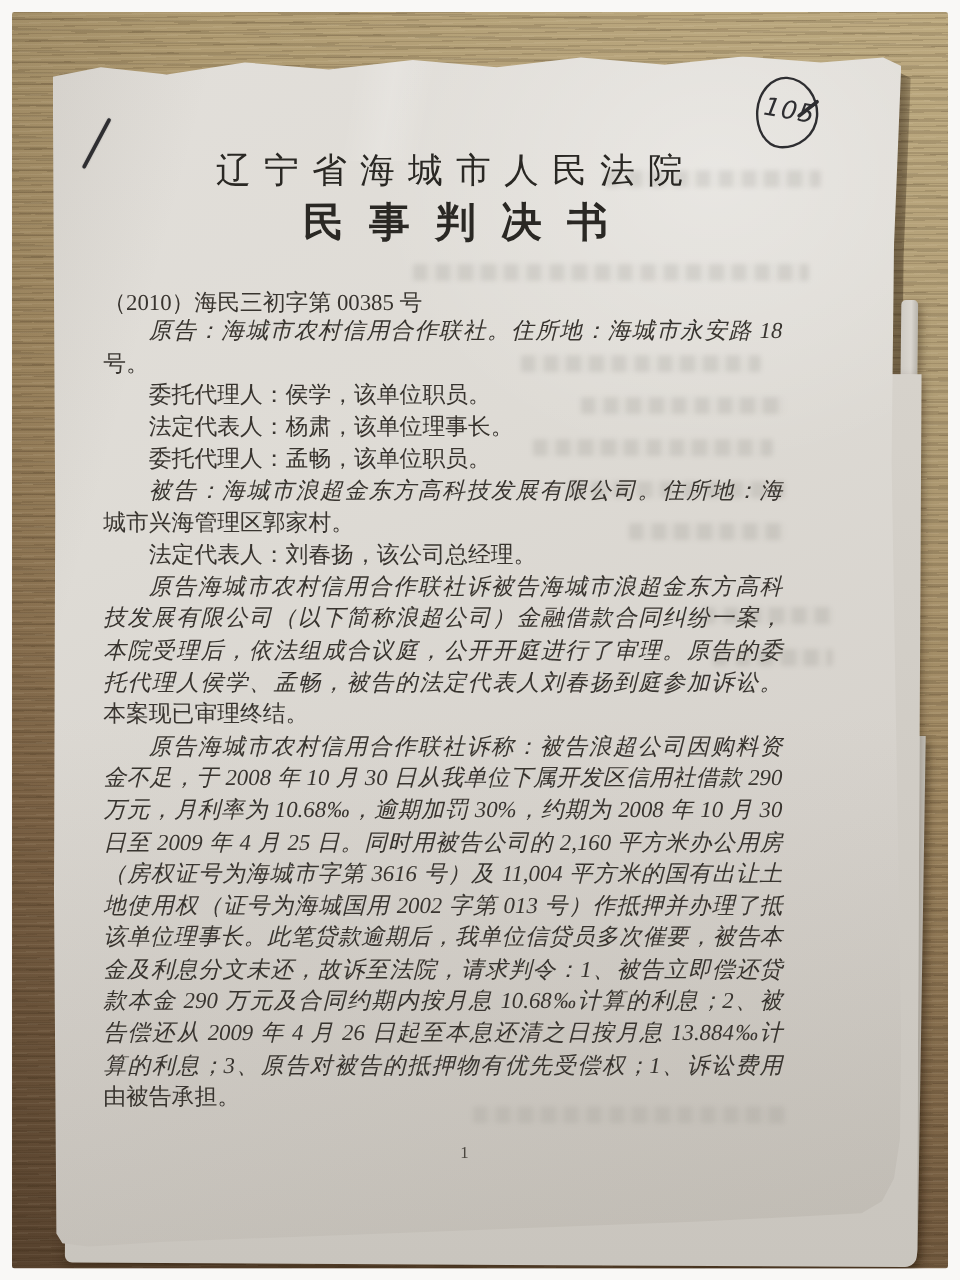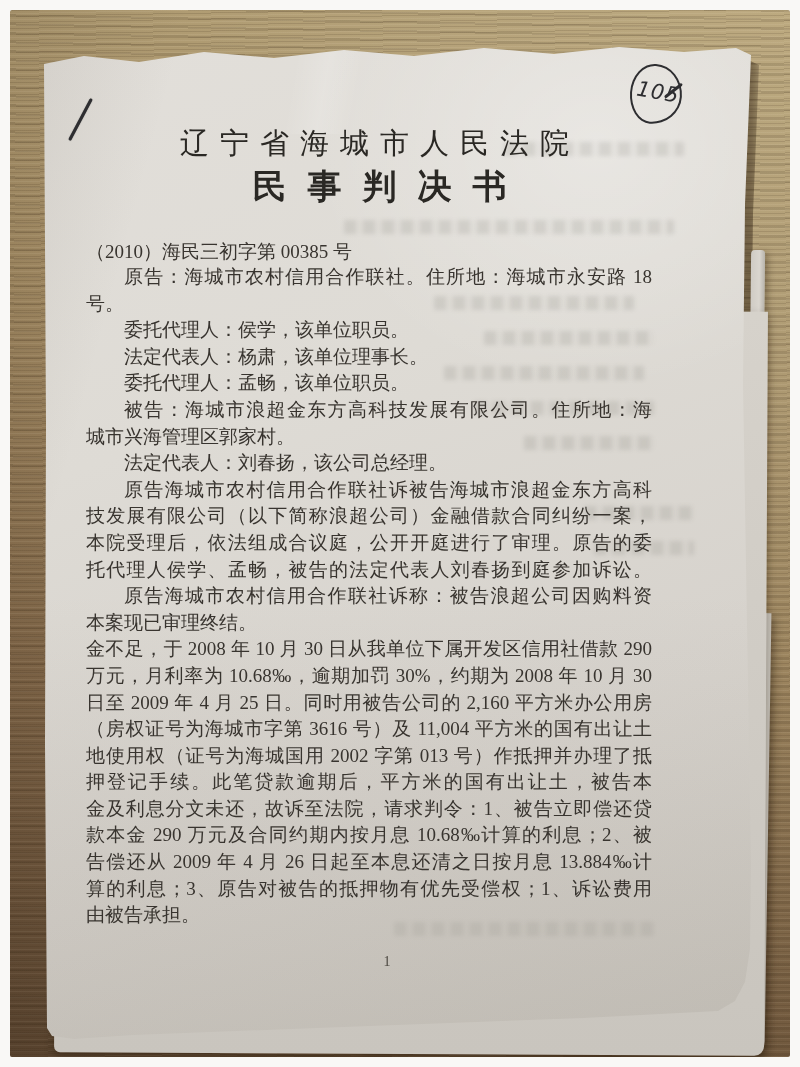--- a/index.html
+++ b/index.html
@@ -76,21 +76,21 @@
   .caseno{
     position:absolute;left:42px;top:195px;width:566px;box-sizing:border-box;
     text-align:left;padding-right:14px;font-size:19px;
     color:var(--ink,#38342f);
   }
   .bodytext{
     position:absolute;left:42px;top:220px;width:566px;
     font-size:19px;color:var(--ink,#38342f);
   }
   .line{line-height:26.6px;height:26.6px;white-space:nowrap;overflow:visible;}
-  .line.jst{white-space:normal;text-align:justify;text-align-last:justify;}
+  .line.jst{white-space:normal;text-align:justify;text-align-last:justify;font-style:italic;}
   .line.ind{text-indent:2em;}
   .pageno{
     position:absolute;left:0;top:910px;width:686px;text-align:center;
     font-size:14px;color:#4a463f;
   }
   
   .slash{
     position:absolute;left:35px;top:52px;width:3px;height:47px;
     background:var(--handwriting,#2e2e31);border-radius:3px;
     transform:rotate(28deg);box-shadow:0 0 1px rgba(46,46,49,0.6);
@@ -159,28 +159,28 @@
           <div class="line ind">委托代理人：侯学，该单位职员。</div>
           <div class="line ind">法定代表人：杨肃，该单位理事长。</div>
           <div class="line ind">委托代理人：孟畅，该单位职员。</div>
           <div class="line jst ind">被告：海城市浪超金东方高科技发展有限公司。住所地：海</div>
           <div class="line">城市兴海管理区郭家村。</div>
           <div class="line ind">法定代表人：刘春扬，该公司总经理。</div>
           <div class="line jst ind">原告海城市农村信用合作联社诉被告海城市浪超金东方高科</div>
           <div class="line jst">技发展有限公司（以下简称浪超公司）金融借款合同纠纷一案，</div>
           <div class="line jst">本院受理后，依法组成合议庭，公开开庭进行了审理。原告的委</div>
           <div class="line jst">托代理人侯学、孟畅，被告的法定代表人刘春扬到庭参加诉讼。</div>
+          <div class="line">本案现已审理终结。</div>
           <div class="line jst ind">原告海城市农村信用合作联社诉称：被告浪超公司因购料资</div>
-          <div class="line">本案现已审理终结。</div>
           <div class="line jst">金不足，于 2008 年 10 月 30 日从我单位下属开发区信用社借款 290</div>
           <div class="line jst">万元，月利率为 10.68‰，逾期加罚 30%，约期为 2008 年 10 月 30</div>
           <div class="line jst">日至 2009 年 4 月 25 日。同时用被告公司的 2,160 平方米办公用房</div>
           <div class="line jst">（房权证号为海城市字第 3616 号）及 11,004 平方米的国有出让土</div>
           <div class="line jst">地使用权（证号为海城国用 2002 字第 013 号）作抵押并办理了抵</div>
-          <div class="line jst">押登记手续。此笔贷款逾期后，平方米的国有出让土，被告本</div>
+          <div class="line jst">该单位理事长。此笔贷款逾期后，我单位信贷员多次催要，被告本</div>
           <div class="line jst">金及利息分文未还，故诉至法院，请求判令：1、被告立即偿还贷</div>
           <div class="line jst">款本金 290 万元及合同约期内按月息 10.68‰计算的利息；2、被</div>
           <div class="line jst">告偿还从 2009 年 4 月 26 日起至本息还清之日按月息 13.884‰计</div>
           <div class="line jst">算的利息；3、原告对被告的抵押物有优先受偿权；1、诉讼费用</div>
           <div class="line">由被告承担。</div>
         </div>
       <div class="pageno">1</div>
     </div>
   </div>
 </div>

